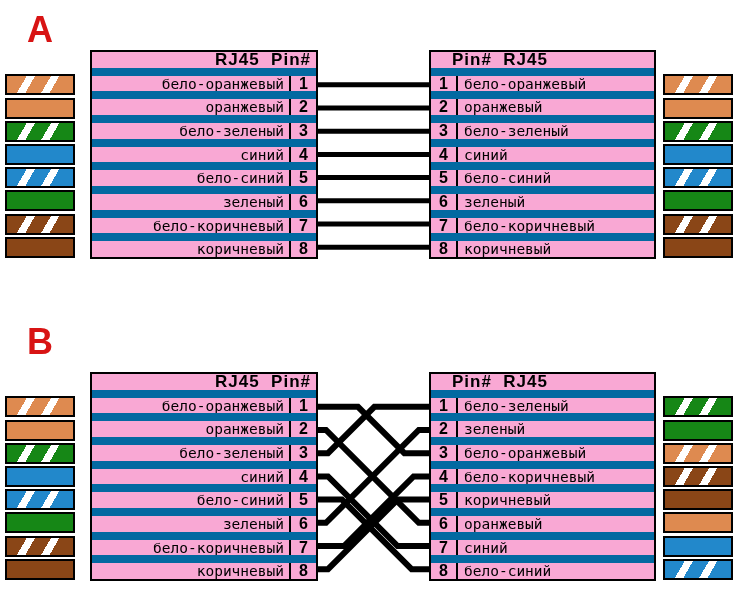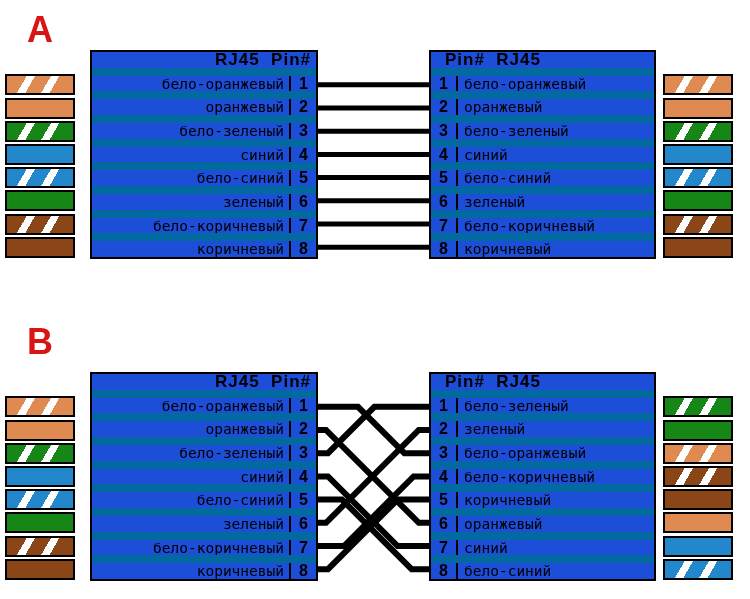--- a/index.html
+++ b/index.html
@@ -5,31 +5,31 @@
   html,body{margin:0;padding:0;background:#fff;}
   .canvas{
     position:relative;width:750px;height:599px;background:#fff;overflow:hidden;
     font-family:"Liberation Sans",sans-serif;
   }
   .diagram-letter{
     position:absolute;font-size:36px;font-weight:bold;color:#D81414;
     font-family:"Liberation Sans",sans-serif;line-height:1;
   }
   .tbl{
-    position:absolute;border:2px solid #000;background:#1d4ed8;
+    position:absolute;border:2px solid #000;background:#f9a8d4;
     display:flex;flex-direction:column;box-sizing:border-box;
   }
   .trow{flex:1;display:flex;align-items:center;box-sizing:border-box;min-height:0;}
   .trow + .trow{border-top:8px solid #0369a1;}
   .hdr-cell{
     flex:1;font-weight:bold;font-size:17px;letter-spacing:1px;
     font-family:"Liberation Sans",sans-serif;white-space:pre;
   }
   .hdr-right{text-align:right;padding-right:5px;}
-  .hdr-left{text-align:left;padding-left:14px;}
+  .hdr-left{text-align:left;padding-left:21px;}
   .name-cell{
     flex:1;font-family:"DejaVu Sans Mono",monospace;font-size:14.5px;color:#000;
     white-space:nowrap;overflow:hidden;
   }
   .name-right{text-align:right;padding-right:5px;}
   .name-left{text-align:left;padding-left:6px;}
   .pin-cell{
     width:27px;align-self:stretch;display:flex;align-items:center;justify-content:center;
     font-weight:bold;font-size:16px;font-family:"Liberation Sans",sans-serif;
     box-sizing:border-box;

